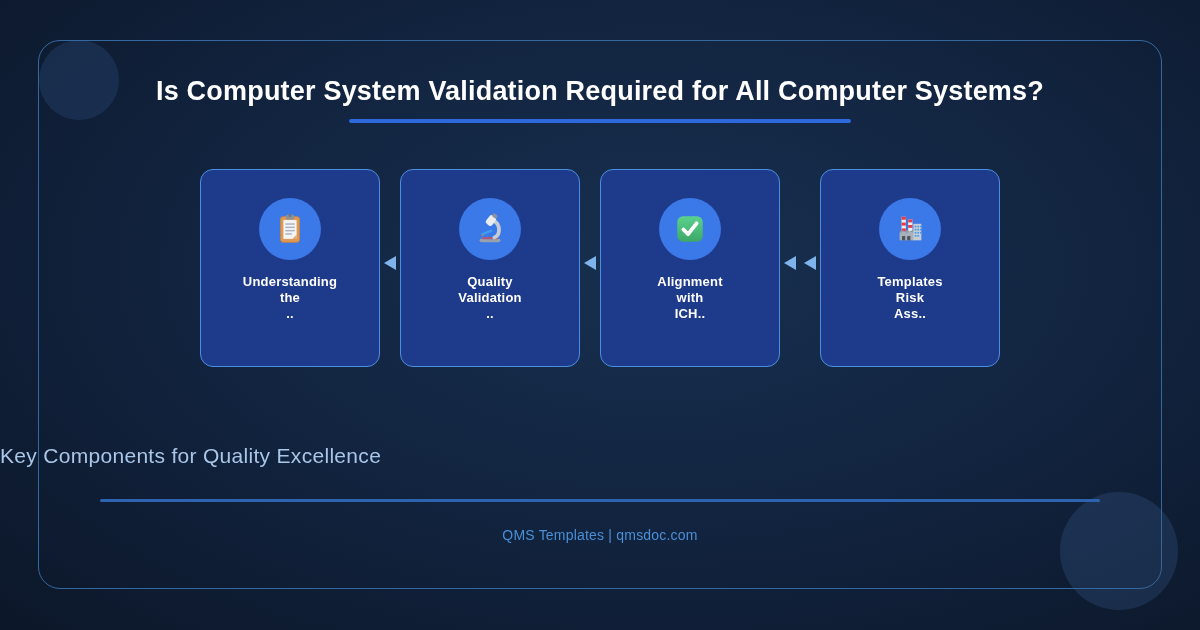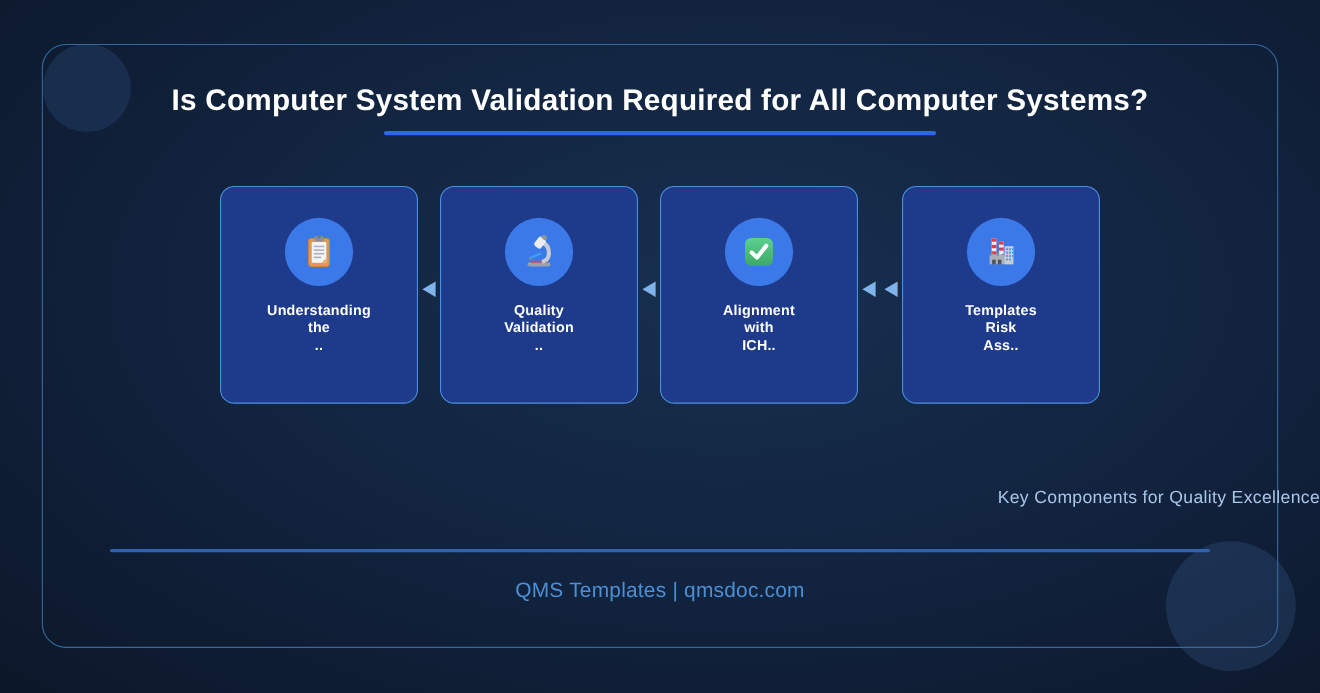--- a/index.html
+++ b/index.html
@@ -57,30 +57,30 @@
   }
   .gap{
     flex:0 0 20px;display:flex;align-items:center;justify-content:center;
   }
   .arrow-left{
     width:0;height:0;
     border-top:7px solid transparent;border-bottom:7px solid transparent;
     border-right:12px solid var(--arrow);
   }
   .subtitle{
-    position:absolute;left:0;top:444px;width:1200px;text-align:right;z-index:3;
-    color:var(--subtitle);font-size:16px;letter-spacing:.3px;
+    position:absolute;left:0;top:444px;width:1200px;text-align:left;z-index:3;
+    color:var(--subtitle);font-size:21px;letter-spacing:.3px;
   }
   .divider{
     position:absolute;left:100px;top:499px;width:1000px;height:3px;z-index:3;
     background:var(--divider);border-radius:2px;
   }
   .footer-credit{
     position:absolute;left:0;top:527px;width:1200px;text-align:center;z-index:3;
-    color:var(--footer_link);font-size:19px;letter-spacing:.2px;
+    color:var(--footer_link);font-size:14px;letter-spacing:.2px;
   }
 </style>
 </head>
 <body>
 
 <div class="deco-circle tl"></div>
 <div class="deco-circle br"></div>
 <div class="frame"></div>
 
 <h1 class="title">Is Computer System Validation Required for All Computer Systems?</h1>

